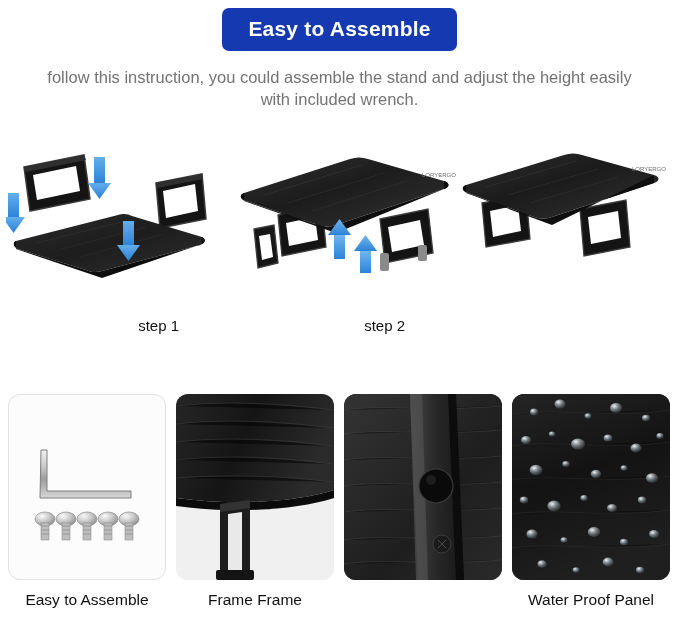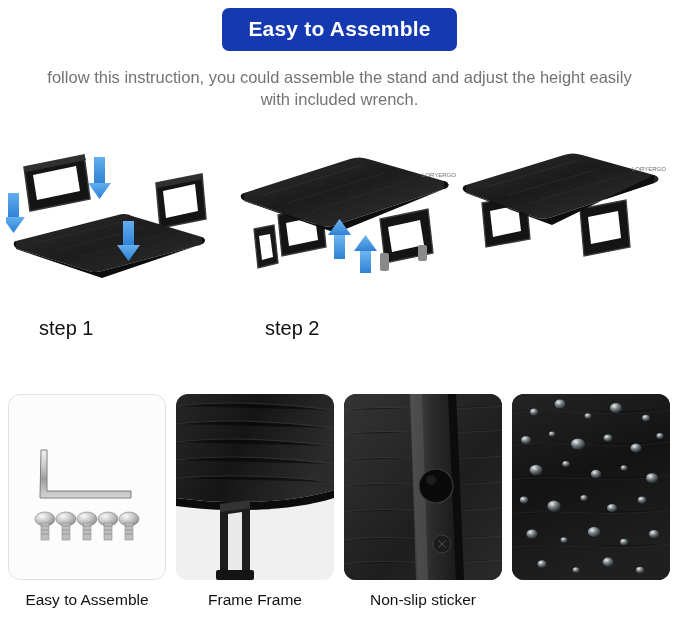--- a/index.html
+++ b/index.html
@@ -51,23 +51,23 @@
   }
   .step-captions {
     position: absolute;
     top: 180px;
     left: 0;
     width: 679px;
     height: 24px;
   }
   .step-caption {
     position: absolute;
-    font-size: 20px;
+    font-size: 15px;
     color: #111111;
-    text-align: left;
+    text-align: right;
     width: 140px;
   }
   .cap1 { left: 39px; }
   .cap2 { left: 265px; }
   .cap3 { left: 468px; }
 
   
   .features {
     position: absolute;
     left: 0;
@@ -368,21 +368,20 @@
           <path d="M104,0 L112,0 L120,186 L112,186 Z" fill="#0c0c0c"></path>
 
           <circle cx="92" cy="92" r="17" fill="#0a0a0a"></circle>
           <circle cx="92" cy="92" r="17" fill="none" stroke="#3b3b3b" stroke-width="1.2"></circle>
           <circle cx="87" cy="86" r="5" fill="#222222" opacity="0.8"></circle>
 
           <circle cx="98" cy="150" r="9" fill="#1b1b1b" stroke="#3d3d3d" stroke-width="1"></circle>
           <path d="M94,146 L102,154 M102,146 L94,154" stroke="#4d4d4d" stroke-width="1"></path>
         </svg>
       </div>
-      <div class="feature-label">Non-slip sticker</div>
     </div>
 
     <div class="feature">
       <div class="feature-img" style="background:#141414;">
         <svg class="panel-svg" width="158" height="186" viewBox="0 0 158 186">
           <defs>
             <linearGradient id="woodpanel4" x1="0" y1="0" x2="0.3" y2="1">
               <stop offset="0%" stop-color="#242424"></stop>
               <stop offset="50%" stop-color="#131313"></stop>
               <stop offset="100%" stop-color="#1f1f1f"></stop>
@@ -428,16 +427,17 @@
             <ellipse cx="82" cy="138" rx="6.2" ry="5" fill="url(#drop)"></ellipse>
             <ellipse cx="112" cy="148" rx="4" ry="3.2" fill="url(#drop)"></ellipse>
             <ellipse cx="142" cy="140" rx="5" ry="4" fill="url(#drop)"></ellipse>
             <ellipse cx="30" cy="170" rx="4.6" ry="3.8" fill="url(#drop)"></ellipse>
             <ellipse cx="64" cy="176" rx="3.4" ry="2.8" fill="url(#drop)"></ellipse>
             <ellipse cx="96" cy="168" rx="5.4" ry="4.4" fill="url(#drop)"></ellipse>
             <ellipse cx="128" cy="176" rx="4" ry="3.2" fill="url(#drop)"></ellipse>
           </g>
         </svg>
       </div>
+      <div class="feature-label">Water Proof Panel</div>
     </div>
 
   </div>
 </div>
 
 </body></html>

